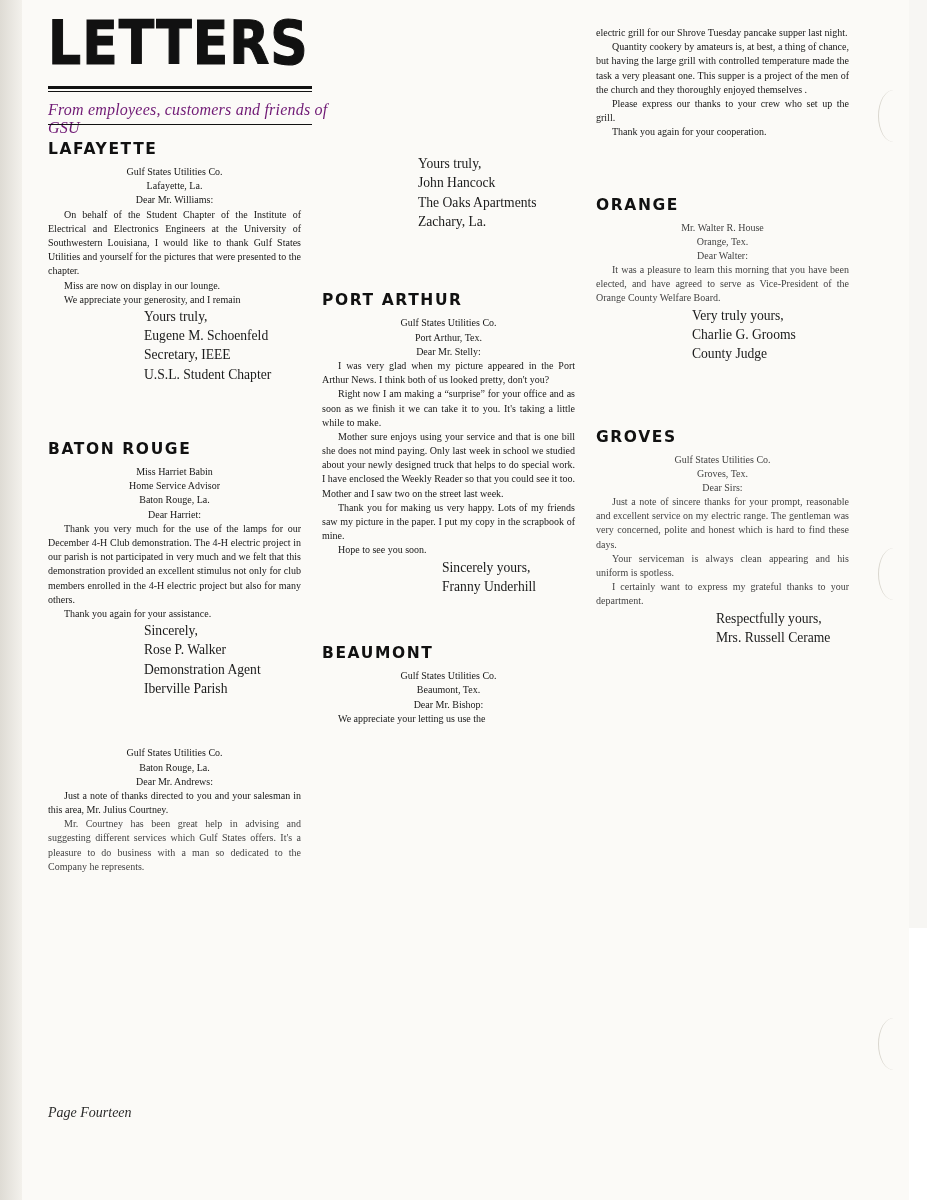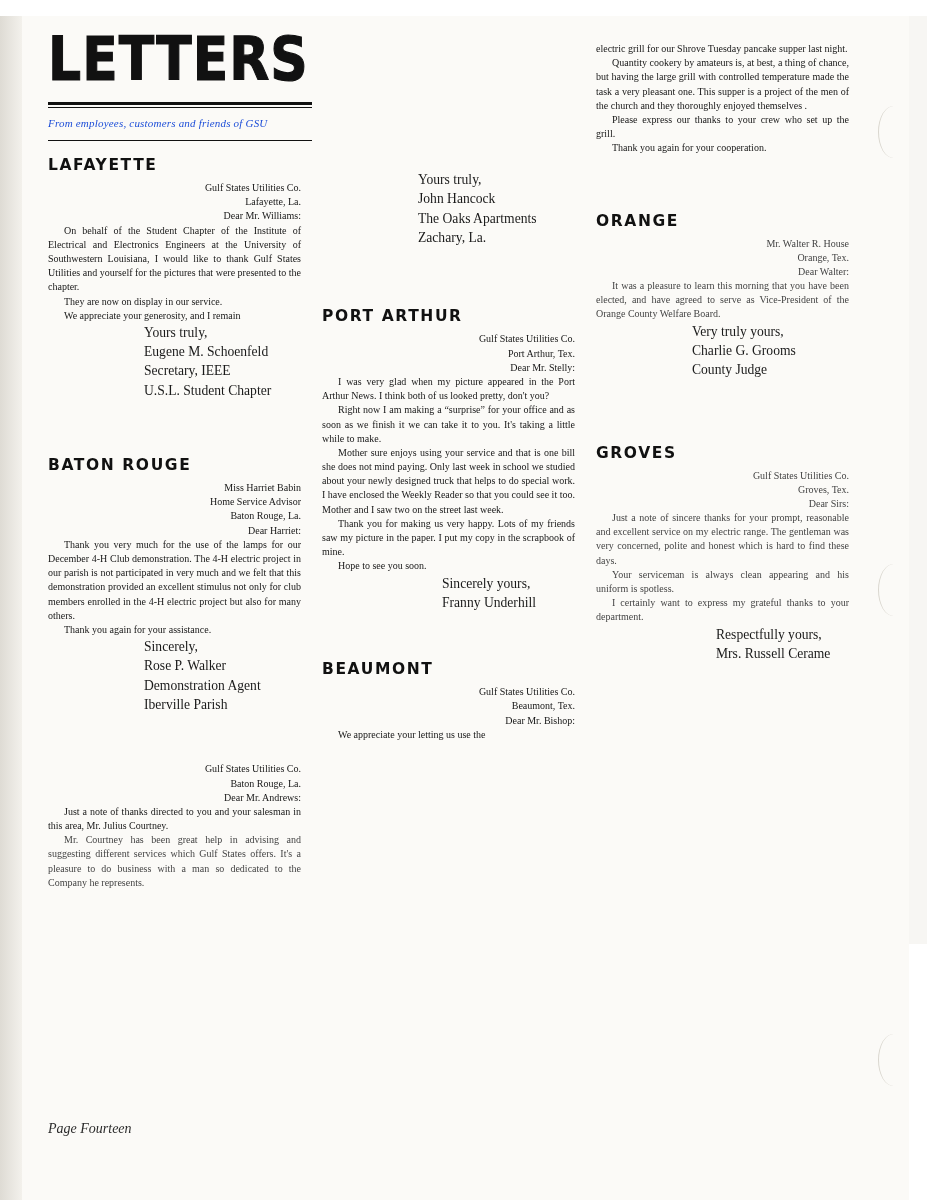--- a/index.html
+++ b/index.html
@@ -15,21 +15,20 @@
     position: relative;
     overflow: hidden;
   }
 
   .page {
     position: absolute;
     left: 0; top: 0;
     width: 927px;
     height: 928px;
     background: #f7f6f3;
-    margin-top: 16px;
   }
 
   
   .paper {
     position: absolute;
     left: 18px;
     top: 0px;
     width: 891px;
     height: 1200px;
     background: #fbfaf7;
@@ -84,22 +83,22 @@
     background: #111;
   }
 
   .subtitle {
     position: absolute;
     left: 48px;
     top: 101px;
     width: 290px;
     font-family: "Liberation Serif", serif;
     font-style: italic;
-    font-size: 11px;
-    color: #1d4ed8;
+    font-size: 16px;
+    color: #701a75;
     letter-spacing: .2px;
   }
   .subtitle-rule {
     position: absolute;
     left: 48px;
     top: 124px;
     width: 264px;
     height: 1px;
     background: #111;
   }
@@ -133,21 +132,21 @@
 
   p {
     margin: 0;
     font-size: 10px;
     line-height: 1.42;
     text-align: justify;
     text-justify: inter-word;
     color: #171717;
   }
   p.indent { text-indent: 16px; }
-  p.addr { text-align: right; text-indent: 0; }
+  p.addr { text-align: center; text-indent: 0; }
   .sig {
     margin-left: 96px;
     text-align: left;
     font-size: 13.6px;
     line-height: 1.42;
   }
   .sig-wide { margin-left: 120px; }
   .gap-xl { height: 34px; }
 
   .pagenum {
@@ -187,21 +186,21 @@
 
   <div class="columns">
 
     <div class="col col-1">
       <div>
         <h2 class="section">LAFAYETTE</h2>
         <p class="addr">Gulf States Utilities Co.</p>
         <p class="addr">Lafayette, La.</p>
         <p class="addr">Dear Mr. Williams:</p>
         <p class="indent">On behalf of the Student Chapter of the Institute of Electrical and Electronics Engineers at the University of Southwestern Louisiana, I would like to thank Gulf States Utilities and yourself for the pictures that were presented to the chapter.</p>
-        <p class="indent">They are now on display in our service.</p>
+        <p class="indent">Miss are now on display in our lounge.</p>
         <p class="indent">We appreciate your generosity, and I remain</p>
         <div class="sig">
           <div>Yours truly,</div>
           <div>Eugene M. Schoenfeld</div>
           <div>Secretary, IEEE</div>
           <div>U.S.L. Student Chapter</div>
         </div>
       </div>
 
       <div class="gap-xl"></div>

